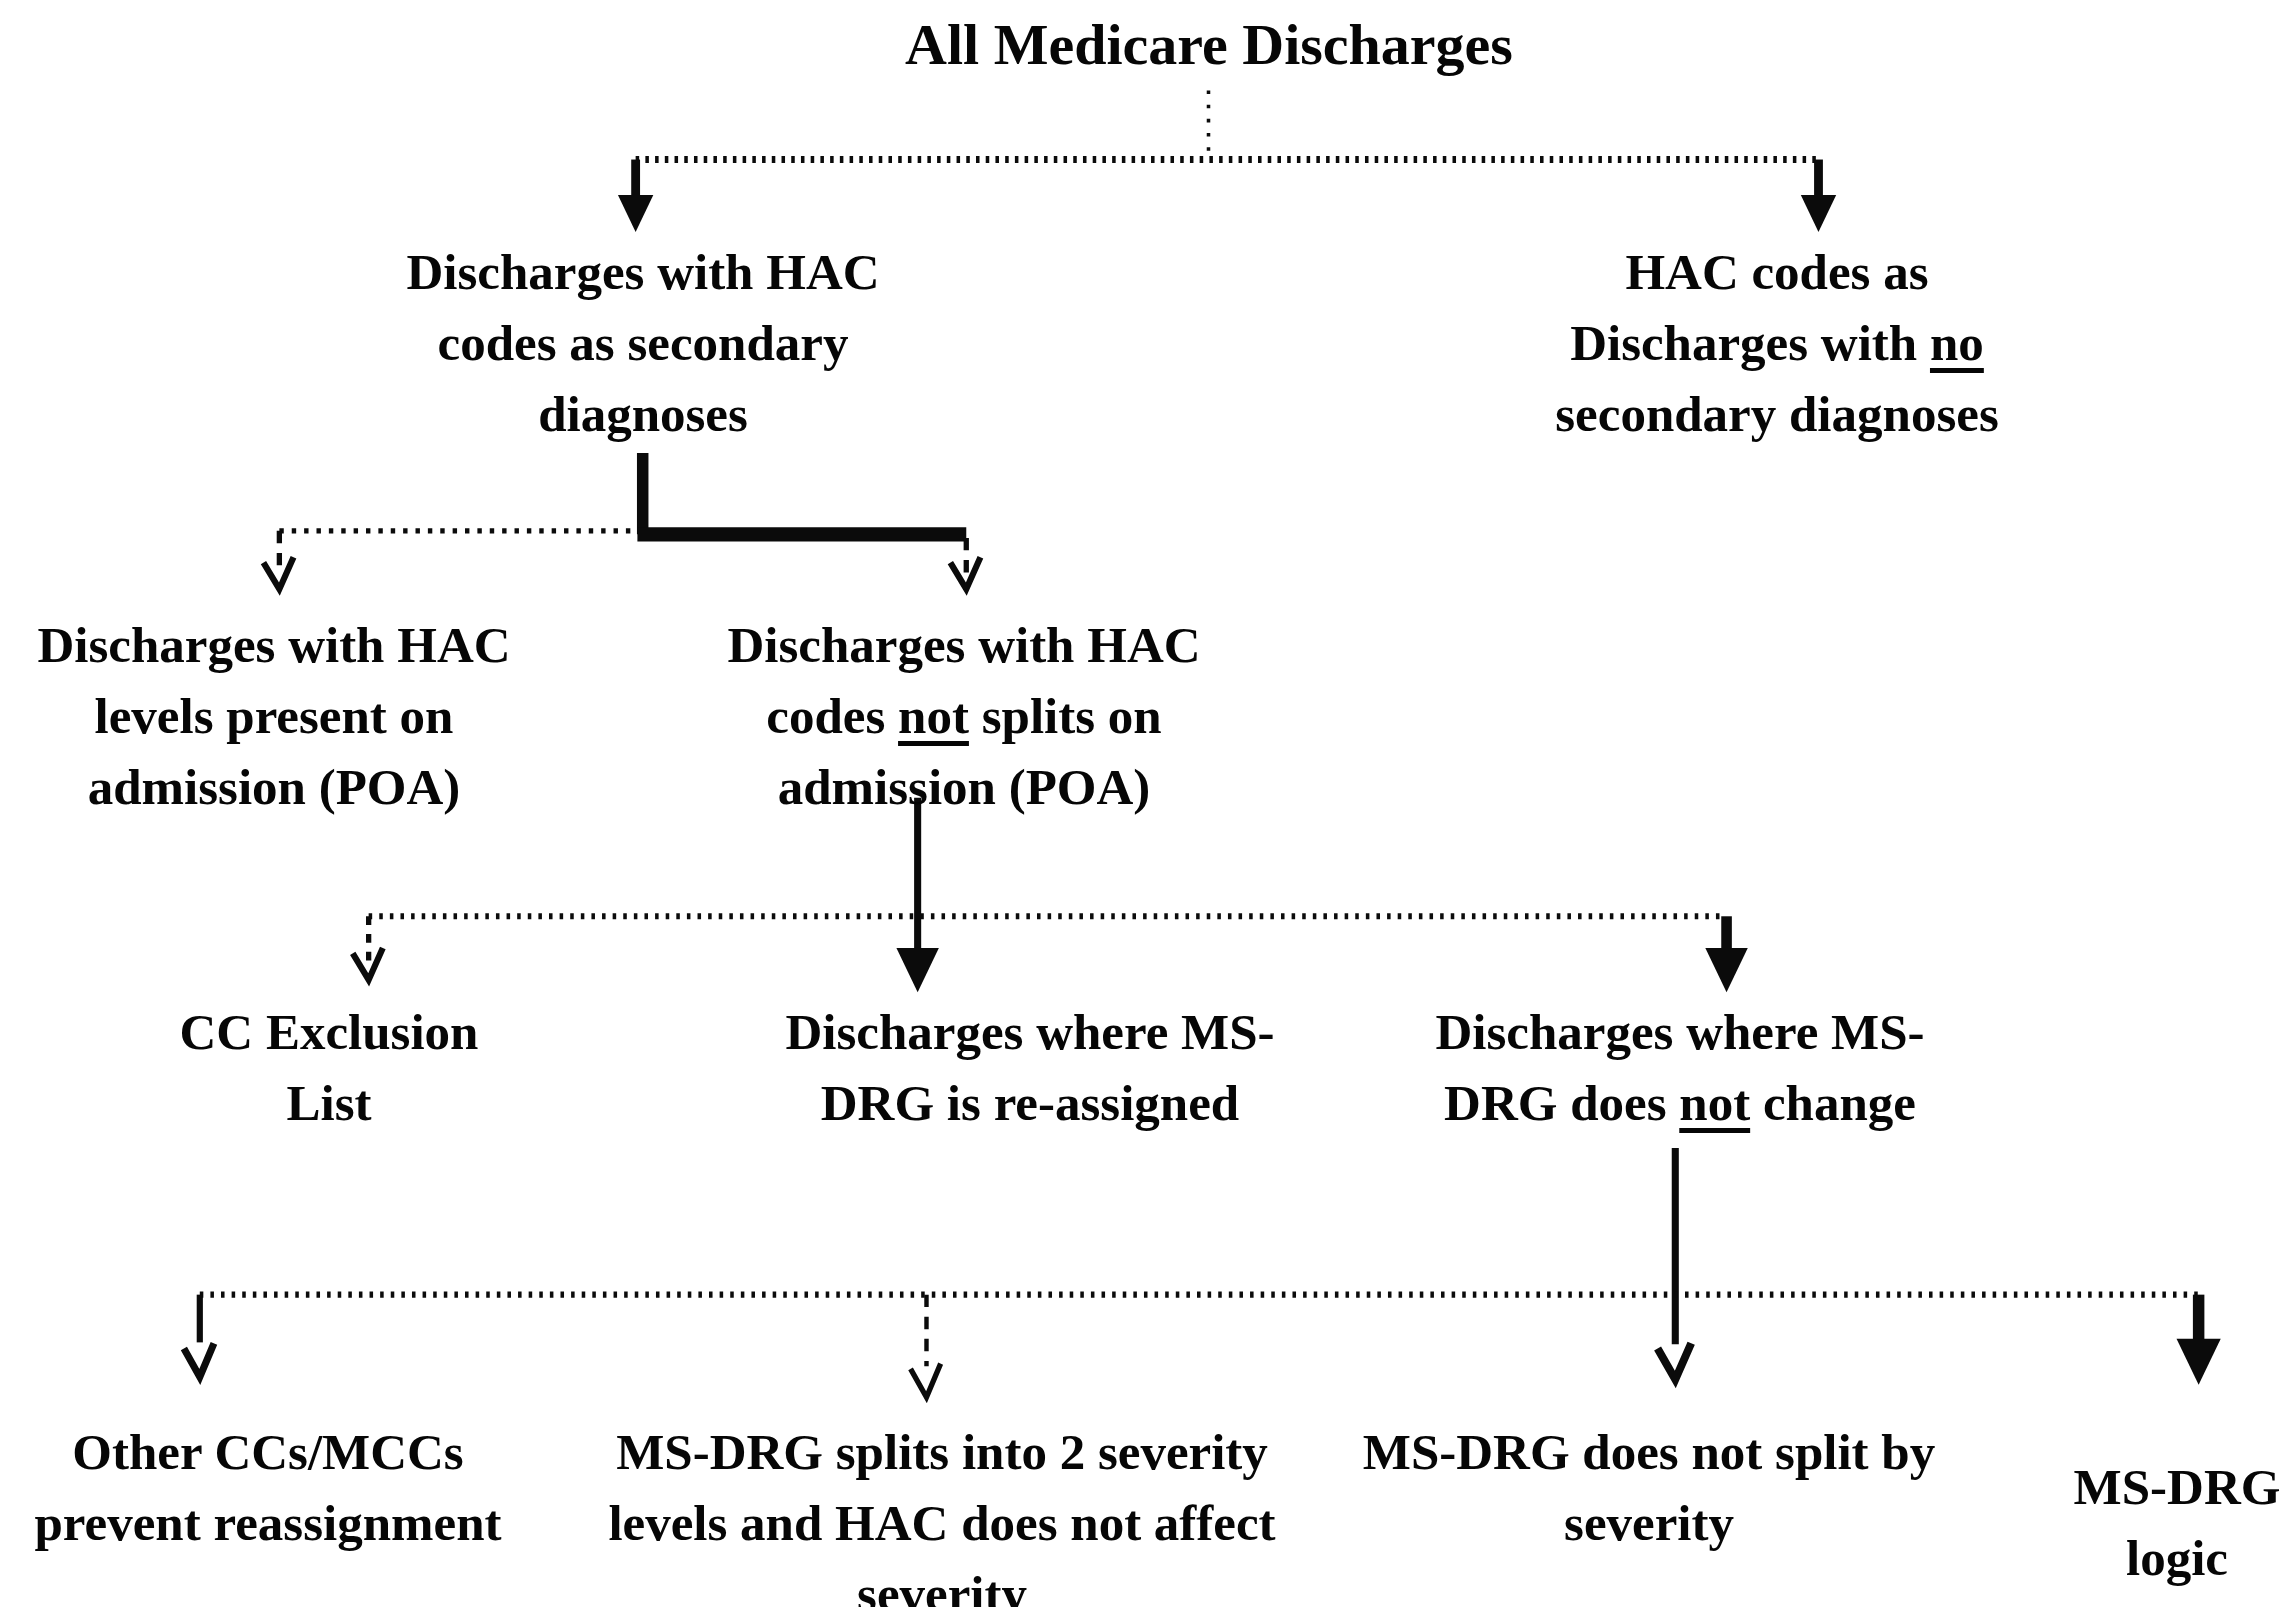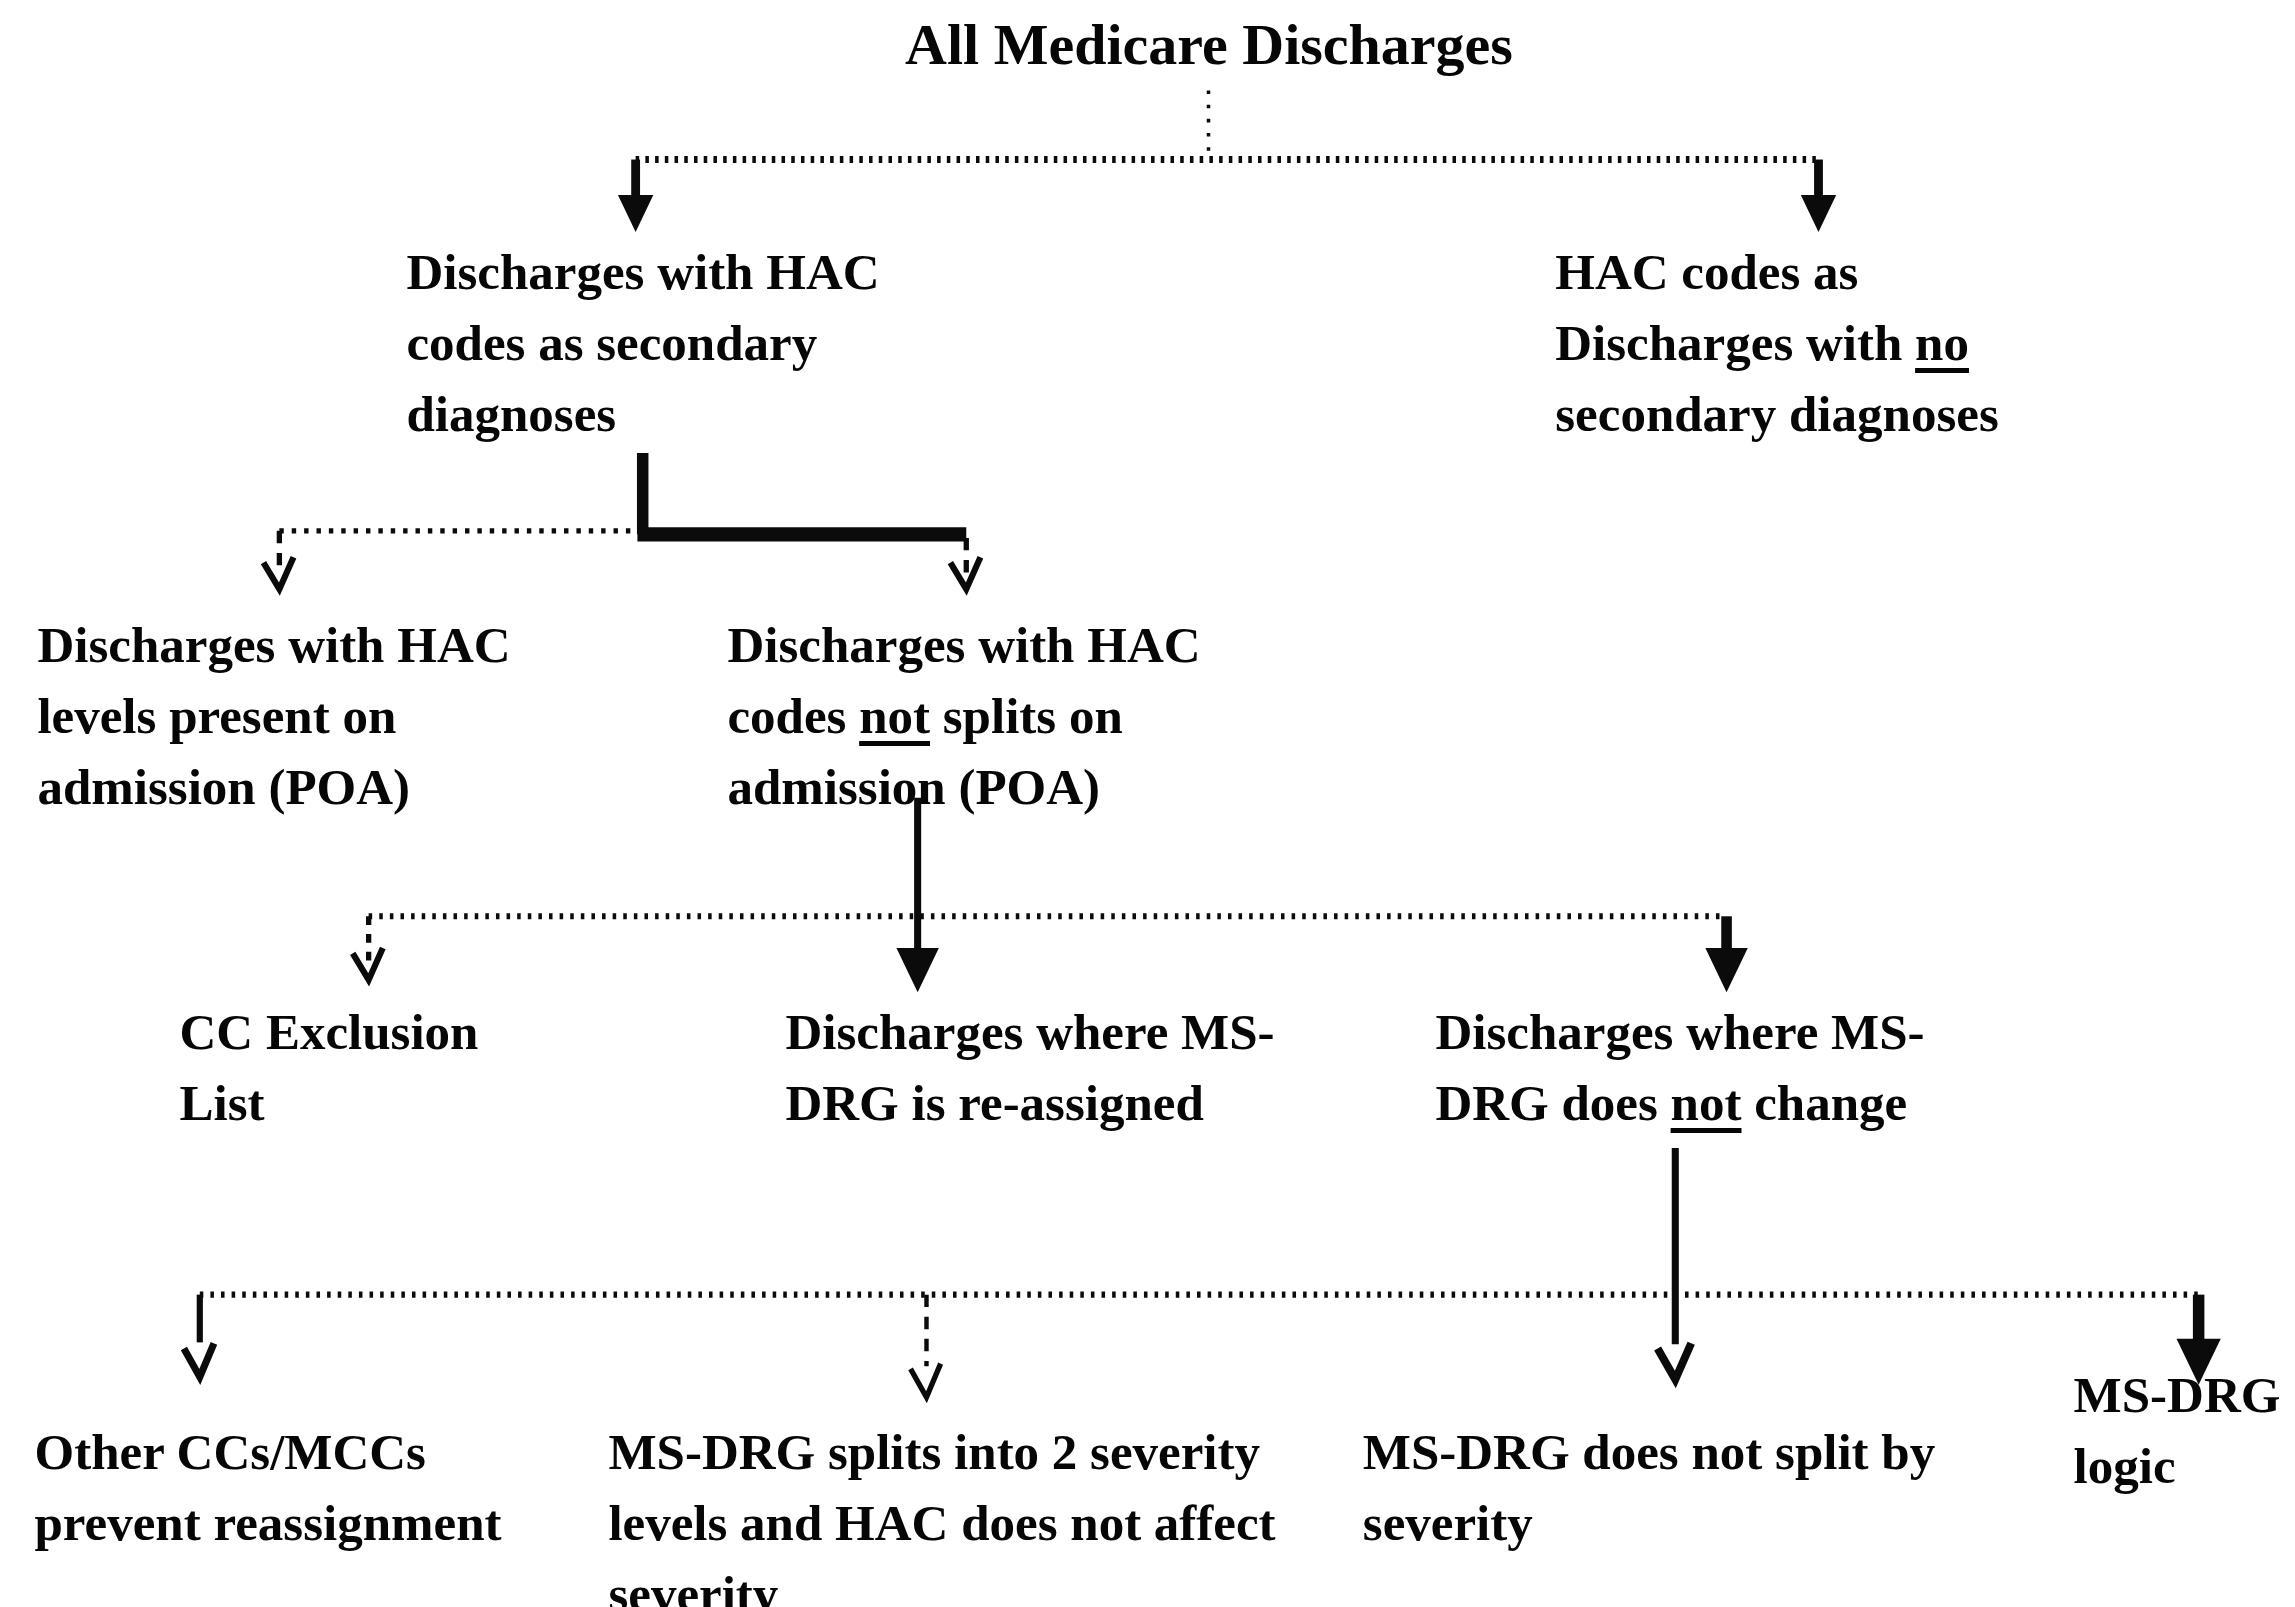--- a/index.html
+++ b/index.html
@@ -7,20 +7,21 @@
     position:relative;
     width:2295px;height:1608px;
     background:#ffffff;
     font-family:"Liberation Serif","DejaVu Serif",serif;
     overflow:hidden;
   }
   .edges{position:absolute;left:0;top:0;width:2295px;height:1608px;}
   .n{
     position:absolute;
     transform:translateX(-50%);
+    text-align:center;
     font-weight:bold;
     color:#060606;
     font-size:51px;
     line-height:71px;
     white-space:nowrap;
     letter-spacing:0px;
   }
   .title{font-size:58px;line-height:80px;}
   .u{
     text-decoration:underline;
@@ -122,19 +123,19 @@
     <span class="ln">MS-DRG splits into 2 severity</span>
     <span class="ln">levels and HAC does not affect</span>
     <span class="ln">severity</span>
   </div>
 
   <div class="n" style="left:1649px;top:1417px;">
     <span class="ln">MS-DRG does not split by</span>
     <span class="ln">severity</span>
   </div>
 
-  <div class="n" style="left:2177px;top:1360px;font-family:Liberation Serif, serif;">
+  <div class="n" style="left:2177px;top:1452px;font-family:Liberation Serif, serif;">
     <span class="ln">MS-DRG</span>
     <span class="ln">logic</span>
   </div>
 
 </div>
 
 
 </body></html>

